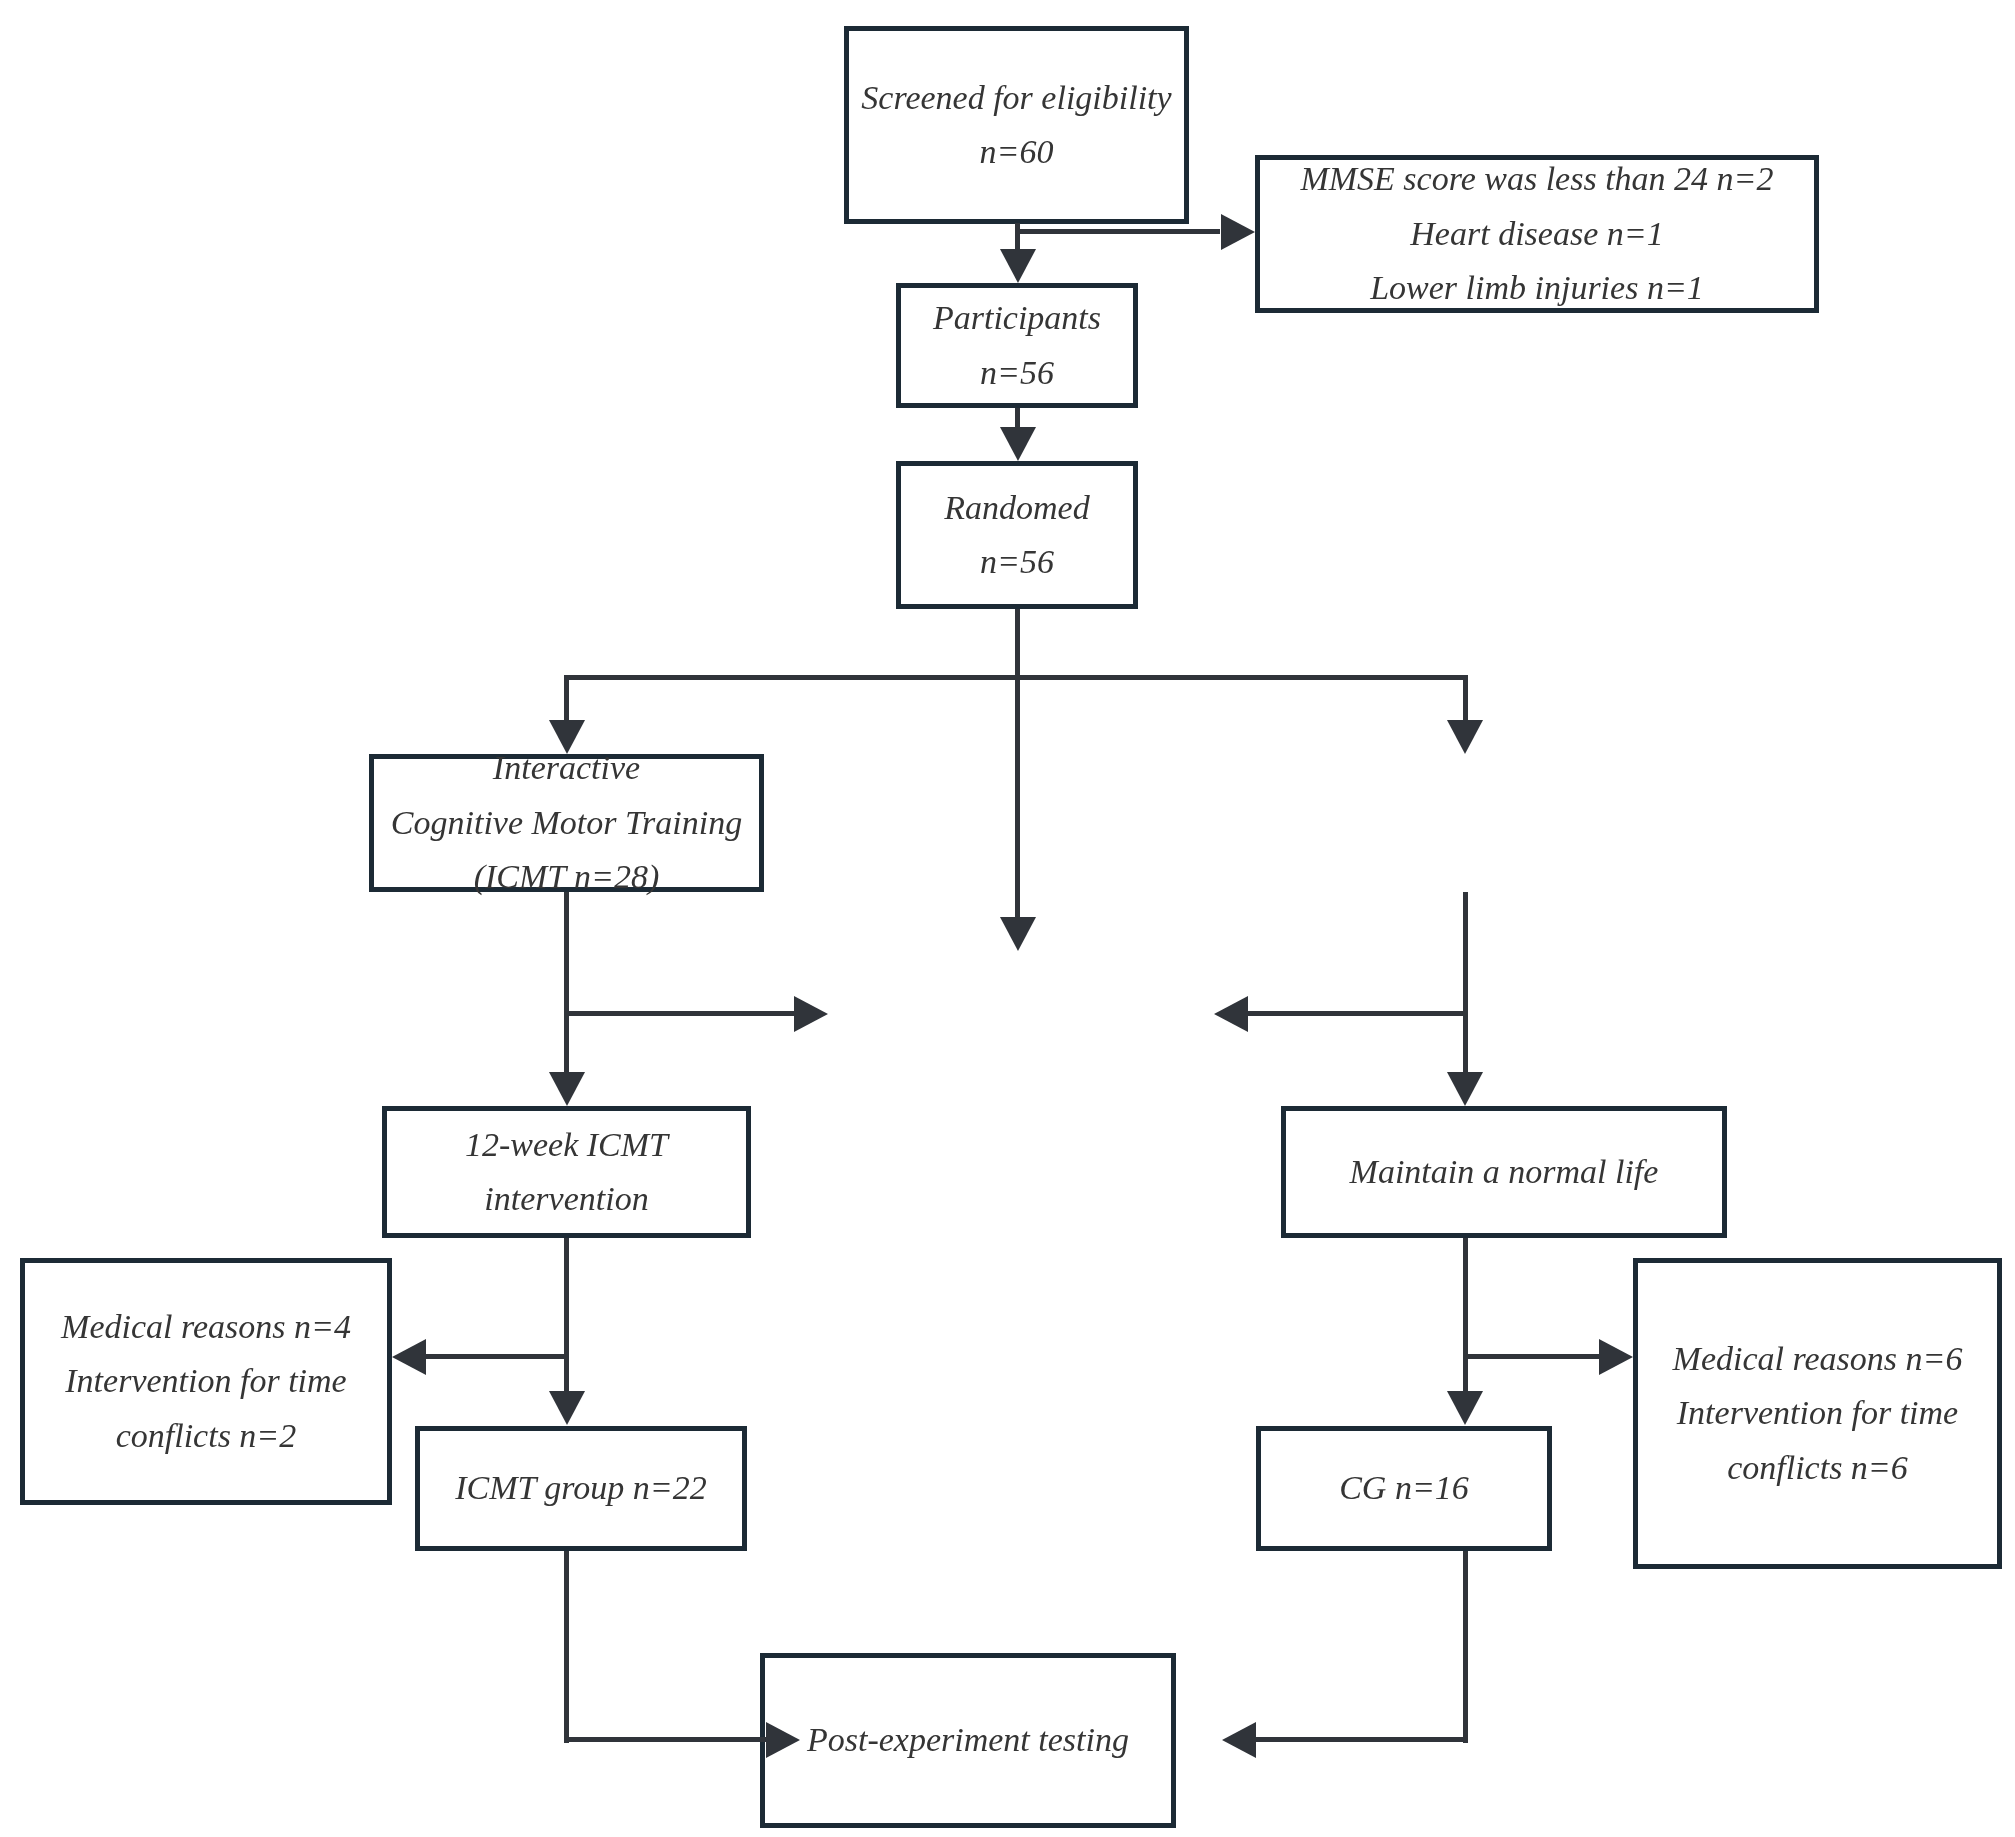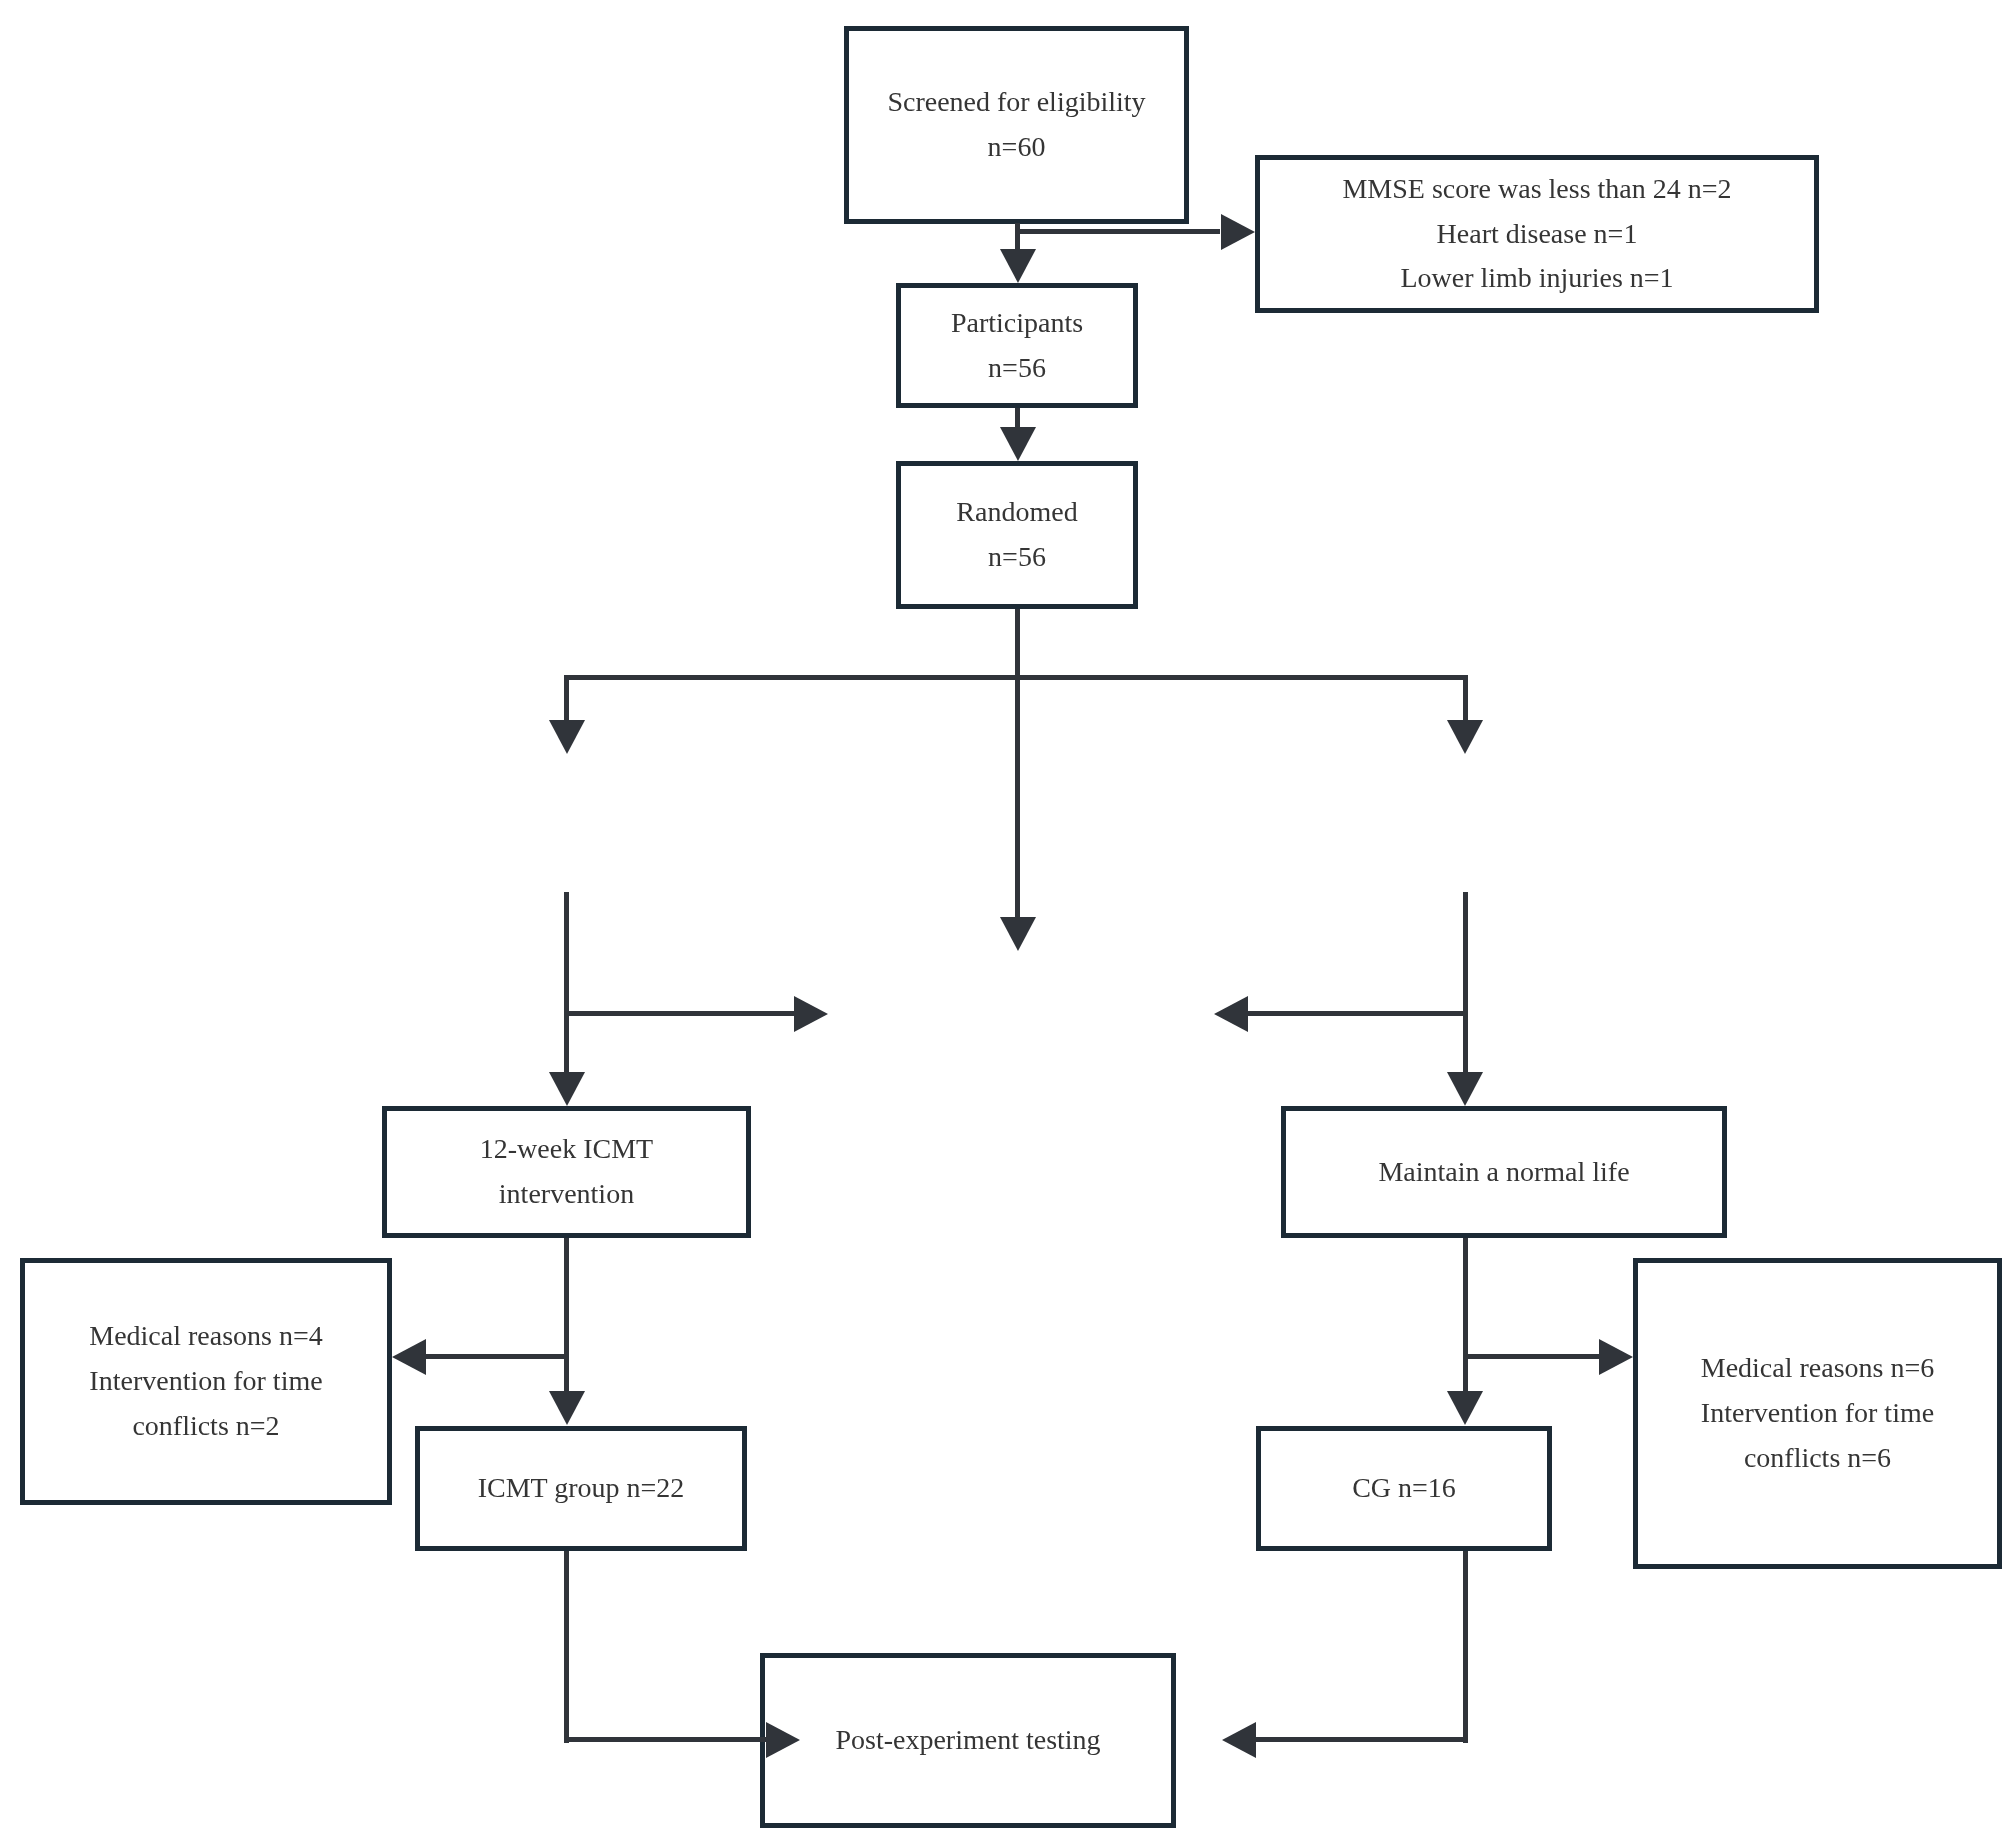--- a/index.html
+++ b/index.html
@@ -12,22 +12,23 @@
   body{
     width:2015px;height:1838px;position:relative;background:var(--bg);
     font-family:"Liberation Serif","DejaVu Serif",serif;
   }
   .diagram{position:absolute;inset:0;}
   .node{
     position:absolute;box-sizing:border-box;
     border:5.3px solid var(--border);background:#fff;
     display:flex;align-items:center;justify-content:center;
     text-align:center;white-space:pre-line;
-    font-size:28px;line-height:1.6;color:var(--text);
+    font-size:34px;line-height:1.6;color:var(--text);
     padding:6.6px;
+    font-style:italic;
   }
   .vline{position:absolute;width:5.3px;background:var(--line);}
   .hline{position:absolute;height:5.3px;background:var(--line);}
   .arrow{position:absolute;width:0;height:0;}
   .arrow.down{border-left:18px solid transparent;border-right:18px solid transparent;border-top:34px solid var(--line);}
   .arrow.right{border-top:18px solid transparent;border-bottom:18px solid transparent;border-left:34px solid var(--line);}
   .arrow.left{border-top:18px solid transparent;border-bottom:18px solid transparent;border-right:34px solid var(--line);}
 </style>
 </head>
 <body>
@@ -36,20 +37,23 @@
 
   <div class="node" style="left:844px;top:26px;width:345px;height:198px">Screened for eligibility
 n=60</div>
   <div class="node" style="left:1255px;top:155px;width:564px;height:158px">MMSE score was less than 24 n=2
 Heart disease n=1
 Lower limb injuries n=1</div>
   <div class="node" style="left:896px;top:283px;width:242px;height:125px">Participants
 n=56</div>
   <div class="node" style="left:896px;top:461px;width:242px;height:148px">Randomed
 n=56</div>
+  <div class="node" style="left:369px;top:754px;width:395px;height:138px">Interactive
+Cognitive Motor Training
+(ICMT n=28)</div>
   <div class="node" style="left:382px;top:1106px;width:369px;height:132px">12-week ICMT
 intervention</div>
   <div class="node" style="left:1281px;top:1106px;width:446px;height:132px">Maintain a normal life</div>
   <div class="node" style="left:20px;top:1258px;width:372px;height:247px">Medical reasons n=4
 Intervention for time
 conflicts n=2</div>
   <div class="node" style="left:1633px;top:1258px;width:369px;height:311px">Medical reasons n=6
 Intervention for time
 conflicts n=6</div>
   <div class="node" style="left:415px;top:1426px;width:332px;height:125px">ICMT group n=22</div>

